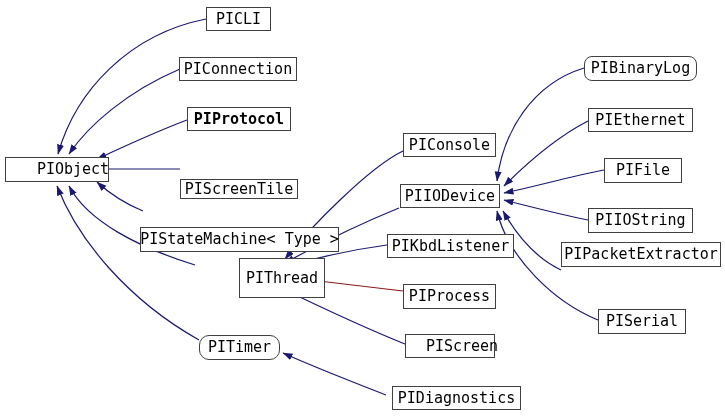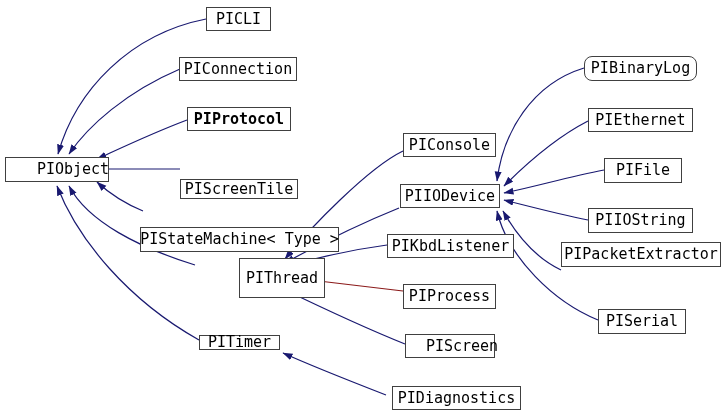--- a/index.html
+++ b/index.html
@@ -57,21 +57,21 @@
     <path class="e-pub" marker-end="url(#arrB)" d="M 386,395 C 350,381 314,367 283,353"></path>
   </svg>
 
   <div class="node" style="left:5px;top:157px;width:104px;height:25px;padding-left:32px;">PIObject</div>
   <div class="node" style="left:206px;top:7px;width:65px;height:24px;">PICLI</div>
   <div class="node" style="left:179px;top:57px;width:118px;height:24px;">PIConnection</div>
   <div class="node" style="left:187px;top:107px;width:104px;height:24px;font-weight:bold;">PIProtocol</div>
   <div class="node" style="left:180px;top:157px;width:118px;height:20px;margin-top:22px;">PIScreenTile</div>
   <div class="node" style="left:140px;top:208px;width:199px;height:25px;margin-top:19px;">PIStateMachine&lt; Type &gt;</div>
   <div class="node" style="left:195px;top:258px;width:86px;height:40px;margin-left:44px;">PIThread</div>
-  <div class="node" style="left:199px;top:335px;width:81px;height:15px;">PITimer</div>
+  <div class="node" style="left:199px;top:335px;width:81px;height:25px;border-radius:10px;">PITimer</div>
   <div class="node" style="left:403px;top:133px;width:93px;height:24px;">PIConsole</div>
   <div class="node" style="left:400px;top:184px;width:100px;height:24px;">PIIODevice</div>
   <div class="node" style="left:387px;top:234px;width:127px;height:24px;">PIKbdListener</div>
   <div class="node" style="left:403px;top:284px;width:93px;height:25px;">PIProcess</div>
   <div class="node" style="left:405px;top:334px;width:90px;height:24px;padding-left:24px;">PIScreen</div>
   <div class="node" style="left:392px;top:386px;width:129px;height:24px;">PIDiagnostics</div>
   <div class="node" style="left:584px;top:56px;width:113px;height:25px;border-radius:8px;">PIBinaryLog</div>
   <div class="node" style="left:588px;top:108px;width:105px;height:24px;">PIEthernet</div>
   <div class="node" style="left:604px;top:158px;width:78px;height:25px;text-align:right;">PIFile</div>
   <div class="node" style="left:588px;top:208px;width:105px;height:25px;">PIIOString</div>

